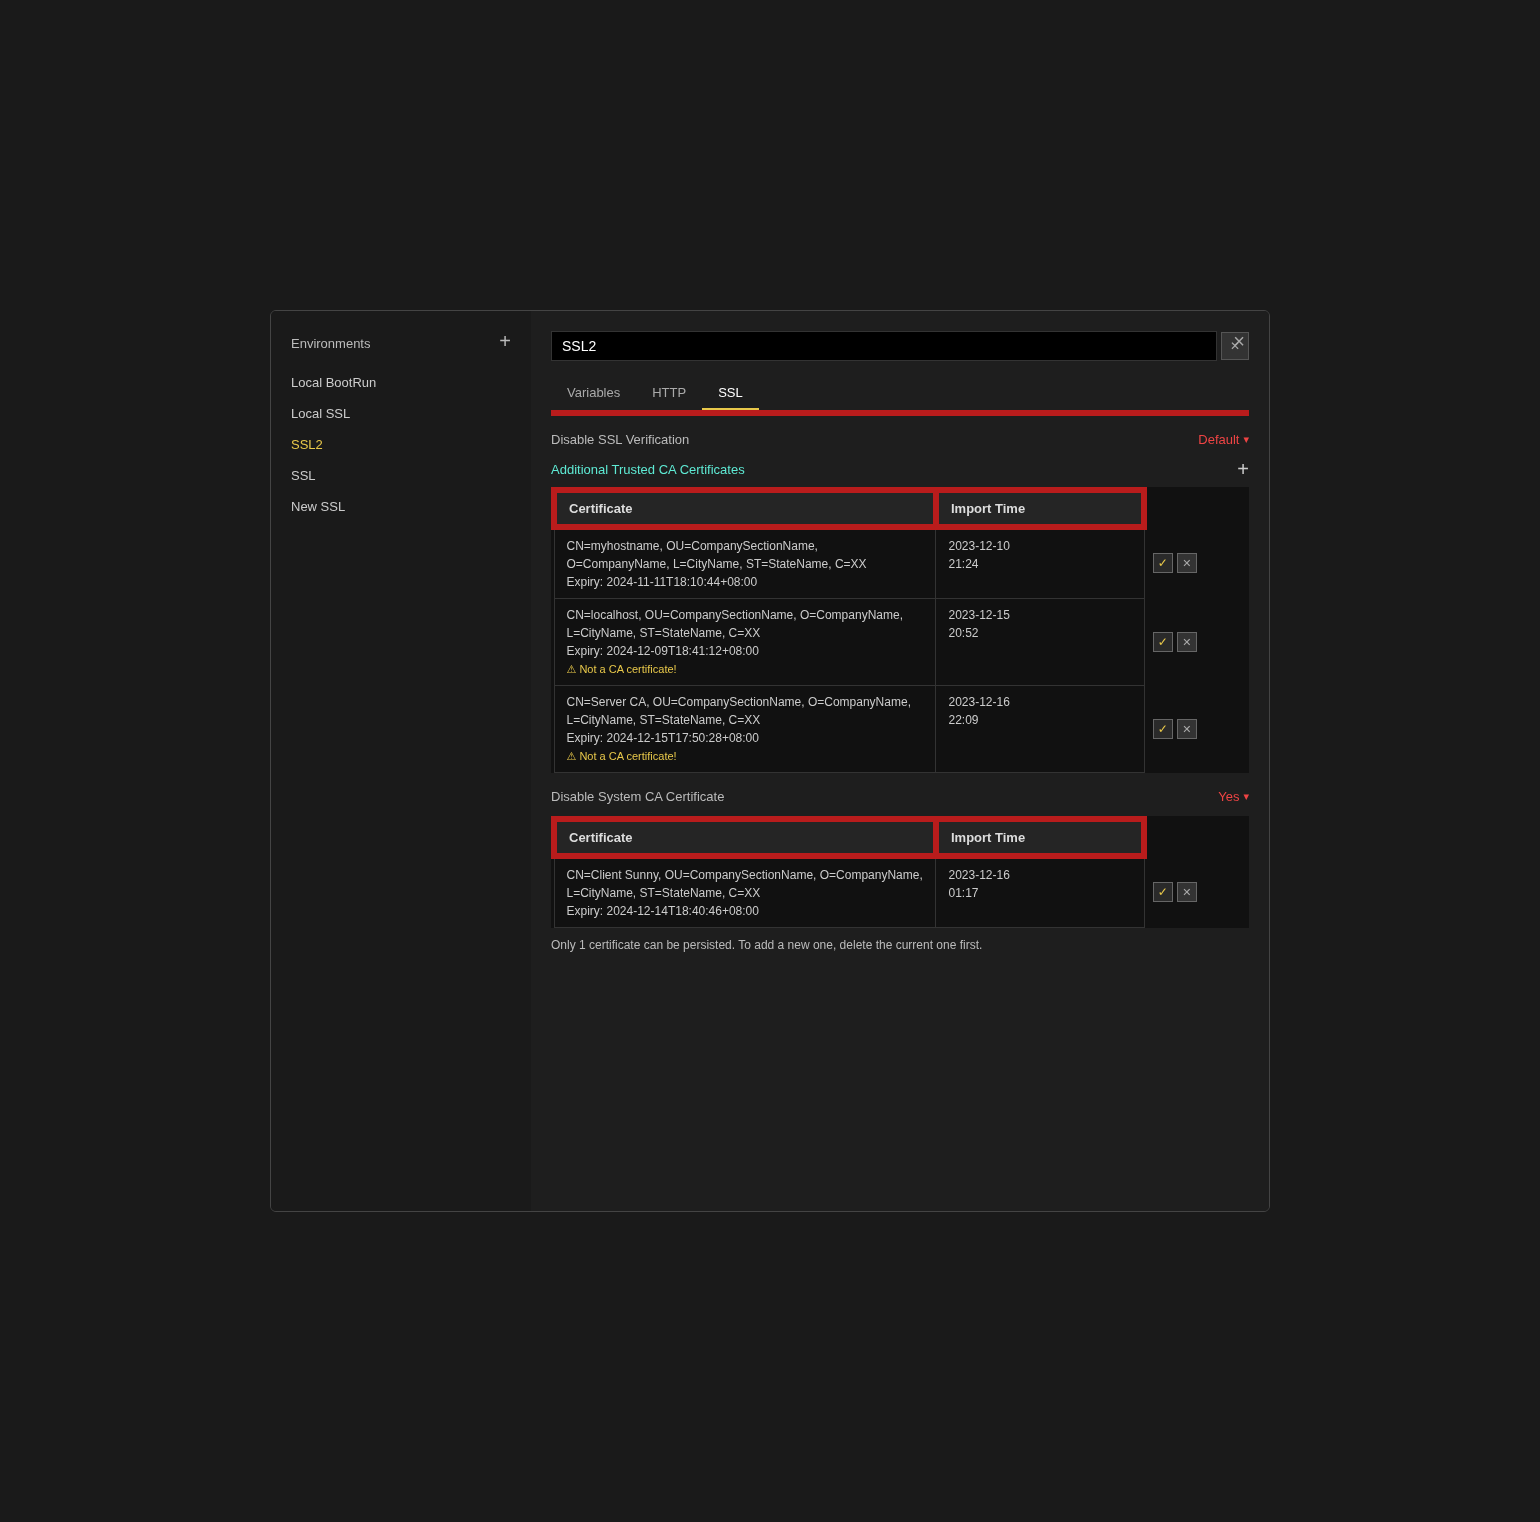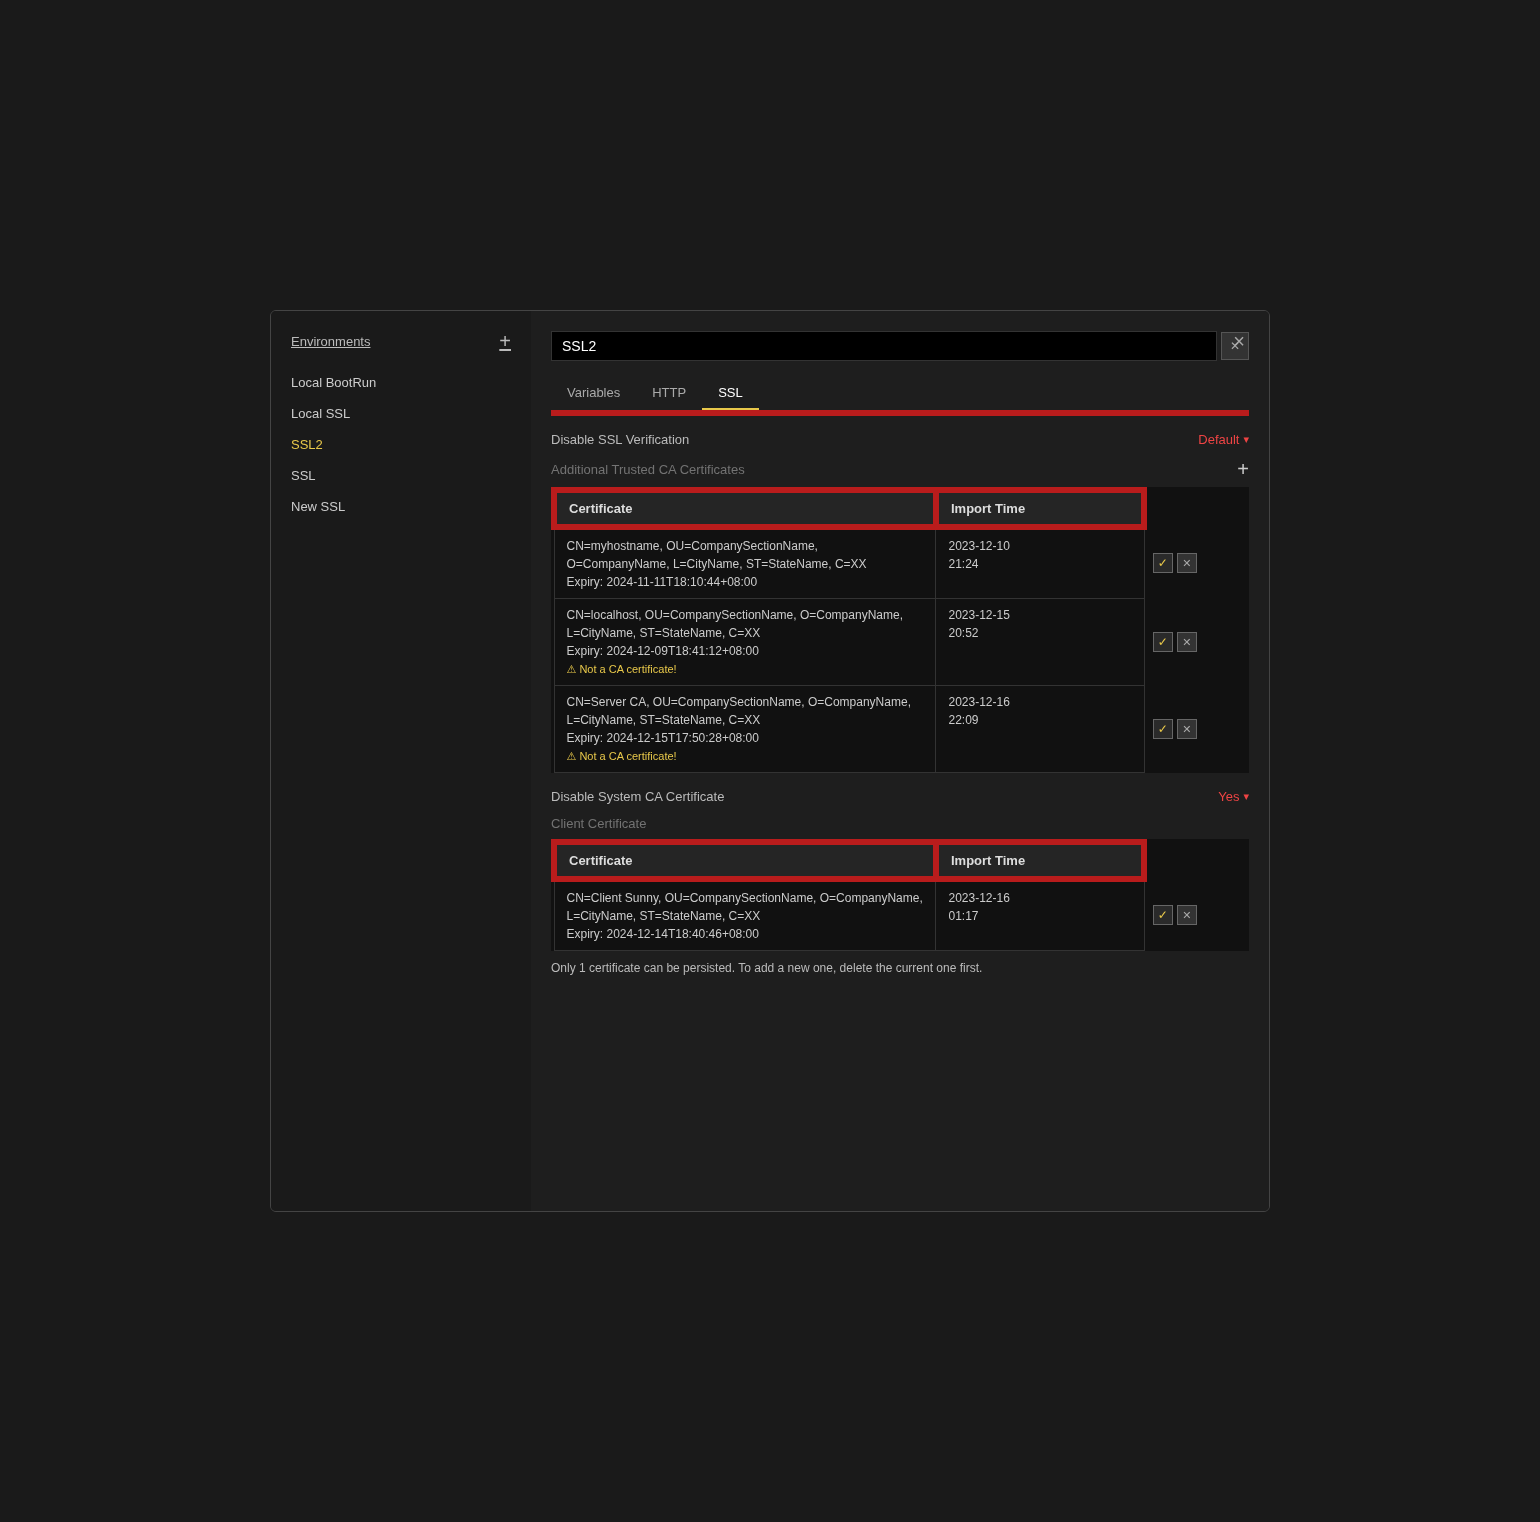--- a/index.html
+++ b/index.html
@@ -45,26 +45,25 @@
     }
     
     .sidebar {
       width: 260px;
       background: #1a1a1a;
       padding: 20px 0;
       flex-shrink: 0;
     }
     .sidebar-header {
       display: flex;
-      align-items: center;
+      align-items: flex-end;
       justify-content: space-between;
       padding: 0 20px 16px 20px;
       color: #bbb;
       font-size: 13px;
-      text-decoration: underline;
     }
     .sidebar-add-btn {
       background: transparent;
       border: none;
       color: #bbb;
       font-size: 20px;
       cursor: pointer;
       line-height: 1;
     }
     .sidebar-item {
@@ -153,21 +152,21 @@
     .table-section {
       margin-bottom: 16px;
     }
     .table-section-header {
       display: flex;
       align-items: center;
       justify-content: space-between;
       margin-bottom: 8px;
     }
     .table-section-title {
-      color: #737373;
+      color: #5eead4;
       font-size: 13px;
     }
     .add-cert-btn {
       background: transparent;
       border: none;
       color: #ccc;
       font-size: 20px;
       cursor: pointer;
       line-height: 1;
     }
@@ -327,23 +326,20 @@
           </tbody>
         </table>
       </div>
 
       <div class="section-row">
         <span class="section-label">Disable System CA Certificate</span>
         <button class="dropdown-btn">Yes</button>
       </div>
 
       <div class="table-section">
-        <div class="table-section-header">
-          <span class="table-section-title">Client Certificate</span>
-        </div>
         <table>
           <thead>
             <tr>
               <th>Certificate</th>
               <th>Import Time</th>
             </tr>
           </thead>
           <tbody>
             <tr class="cert-row">
               <td>CN=Client Sunny, OU=CompanySectionName, O=CompanyName, L=CityName, ST=StateName, C=XX<br>Expiry: 2024-12-14T18:40:46+08:00</td>

